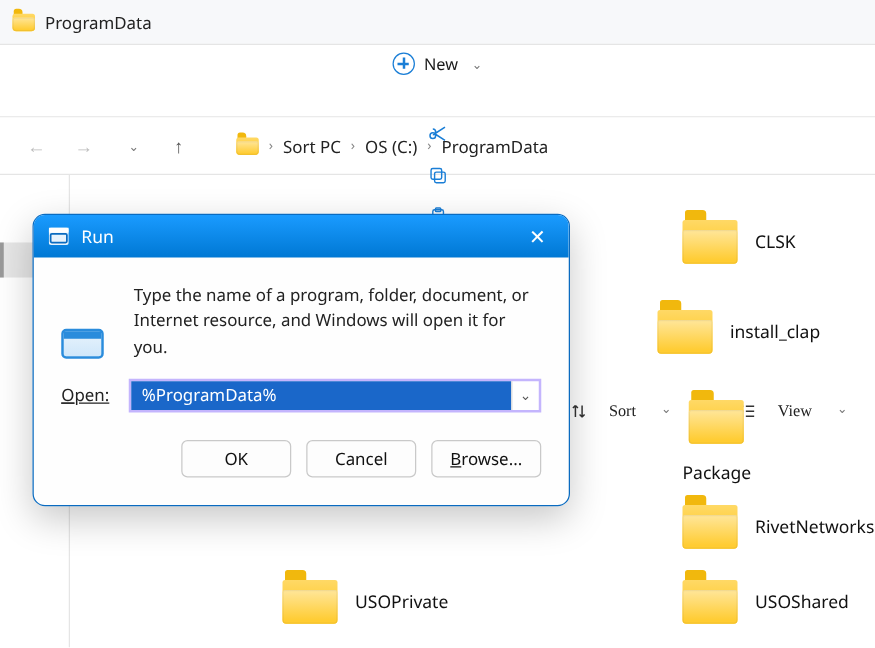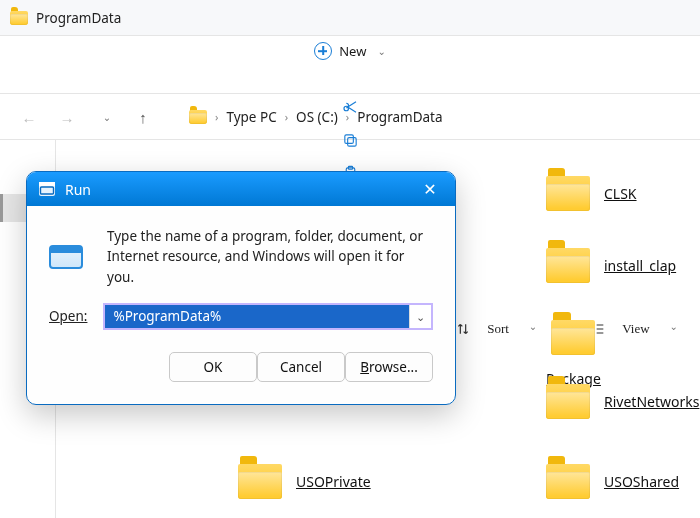--- a/index.html
+++ b/index.html
@@ -102,62 +102,62 @@
   
   .content{
     position:absolute;inset:0;top:140px;
     display:flex;
   }
   .side-strip{width:56px;border-right:1px solid var(--divider);background:var(--bg);}
   .side-strip .sel{margin-top:54px;height:28px;background:#e6e6e6;border-left:3px solid #999;}
   .grid{flex:1;position:relative;padding:20px 28px;}
   .item{
     position:absolute;display:flex;align-items:center;gap:14px;
-    font-size:14px;color:#111;text-decoration:underline;
+    font-size:14px;color:#111;
   }
 
   
   .run-shadow{
     position:absolute;left:26px;top:171px;width:430px;border-radius:10px;
     box-shadow:0 10px 30px rgba(0,0,0,0.22);
   }
   .run-dlg{
     border-radius:10px;overflow:hidden;border:1px solid #0a6bc0;
     background:#fefefe;
   }
   .run-titlebar{
     height:34px;background:linear-gradient(180deg,#1a9bff 0%,#0078d4 100%);
     display:flex;align-items:center;padding:0 12px;color:#fff;gap:10px;
   }
   .run-titlebar .close{
     margin-left:auto;width:26px;height:26px;display:flex;align-items:center;justify-content:center;
     border-radius:4px;font-size:16px;
   }
-  .run-body{padding:20px 22px 8px;display:flex;gap:18px;align-items:center;}
+  .run-body{padding:20px 22px 8px;display:flex;gap:18px;align-items:flex-end;}
   .run-icon-box{flex:0 0 40px;padding-top:2px;}
   .run-prog-icn{
     width:34px;height:24px;border:2.5px solid #2a8cdc;border-radius:4px;position:relative;
     background:linear-gradient(180deg,#e8f3fc,#cfe7fa);
   }
   .run-prog-icn::before{content:"";position:absolute;left:0;right:0;top:0;height:6px;background:#2a8cdc;}
   .run-desc{font-size:13.5px;line-height:1.5;color:#222;}
   .run-row{display:flex;align-items:center;gap:16px;padding:8px 22px 22px;}
   .run-label{font-size:13.5px;text-decoration:underline;}
   .run-label u{text-decoration:underline;}
   .run-combo{
     flex:1;display:flex;align-items:center;border:2px solid #c4b5fd;background:#fff;
     height:27px;
   }
   .run-combo input{
     flex:1;border:0;outline:0;height:100%;padding:0 8px;font:inherit;font-size:13.5px;
     background:#1a67c9;color:#fff;
   }
   .run-combo input::selection{background:#1a67c9;color:#fff;}
   .run-combo .dd{width:22px;text-align:center;color:#555;font-size:11px;border-left:1px solid #ddd;height:100%;display:flex;align-items:center;justify-content:center;}
-  .run-btnrow{display:flex;justify-content:flex-end;padding:0 22px 22px;}
+  .run-btnrow{display:flex;gap:12px;justify-content:flex-end;padding:0 22px 22px;}
   .win-btn{
     min-width:88px;height:30px;border:1px solid #c9c9c9;border-radius:5px;background:#fdfdfd;
     font:inherit;font-size:13.5px;color:#111;padding:0 12px;
   }
 
   svg{display:block;}
 </style>
 </head>
 <body>
 
@@ -246,21 +246,21 @@
   <div class="nav-btn">
     <span>↑</span>
   </div>
   <div class="breadcrumb" style="margin-left:14px;">
     <span class="folder sm">
       <span class="folder-tab"></span>
         <span class="folder-back"></span>
         <span class="folder-front"></span>
     </span>
     <span class="crumb-sep">›</span>
-    <span>Type PC</span>
+    <span>Sort PC</span>
     <span class="crumb-sep">›</span>
     <span>OS (C:)</span>
     <span class="crumb-sep">›</span>
     <span>ProgramData</span>
   </div>
 </div>
 
 <div class="content">
   <div class="side-strip">
     <div class="sel"></div>
@@ -268,54 +268,54 @@
   <div class="grid">
 
     <div class="item" style="left:490px;top:36px;">
       <span class="folder lg">
           <span class="folder-tab"></span>
           <span class="folder-back"></span>
           <span class="folder-front"></span>
         </span>
       <span>CLSK</span>
     </div>
-    <div class="item" style="left:490px;top:108px;">
+    <div class="item" style="left:470px;top:108px;">
       <span class="folder lg">
           <span class="folder-tab"></span>
           <span class="folder-back"></span>
           <span class="folder-front"></span>
         </span>
       <span>install_clap</span>
     </div>
     <div class="item" style="left:490px;top:180px;flex-direction:column;">
       <span class="folder lg">
           <span class="folder-tab"></span>
           <span class="folder-back"></span>
           <span class="folder-front"></span>
         </span>
       <span>Package</span>
     </div>
-    <div class="item" style="left:490px;top:244px;">
+    <div class="item" style="left:490px;top:264px;">
       <span class="folder lg">
           <span class="folder-tab"></span>
           <span class="folder-back"></span>
           <span class="folder-front"></span>
         </span>
       <span>RivetNetworks</span>
     </div>
     <div class="item" style="left:490px;top:324px;">
       <span class="folder lg">
           <span class="folder-tab"></span>
           <span class="folder-back"></span>
           <span class="folder-front"></span>
         </span>
       <span>USOShared</span>
     </div>
 
-    <div class="item" style="left:170px;top:324px;margin-left:12px;">
+    <div class="item" style="left:170px;top:324px;">
       <span class="folder lg">
           <span class="folder-tab"></span>
           <span class="folder-back"></span>
           <span class="folder-front"></span>
         </span>
       <span>USOPrivate</span>
     </div>
 
   </div>
 </div>

